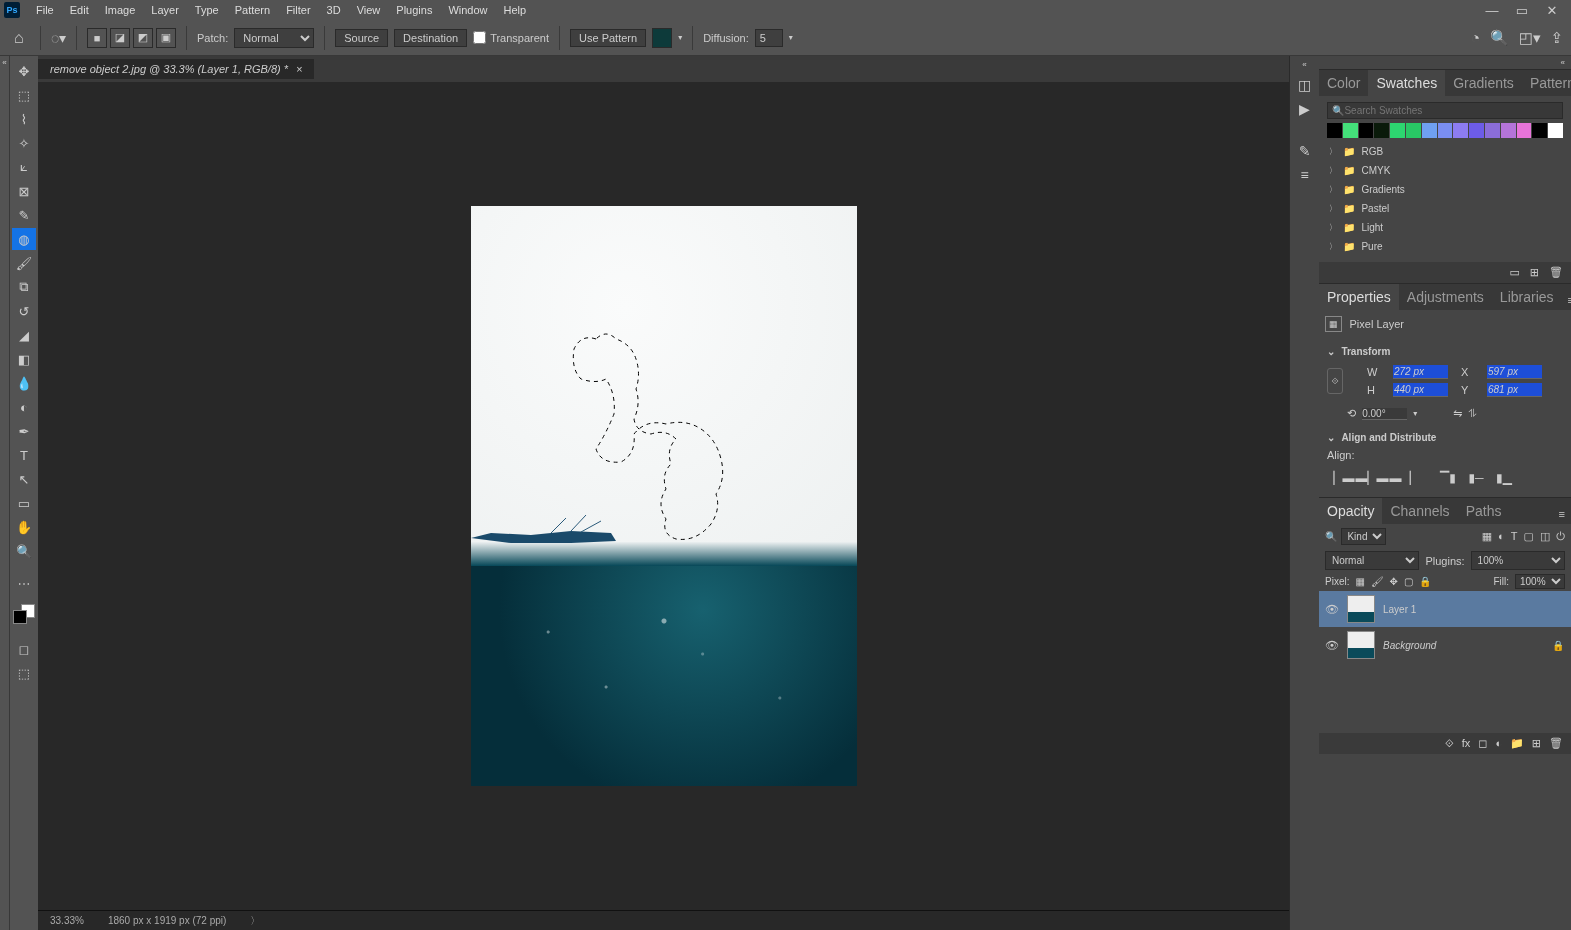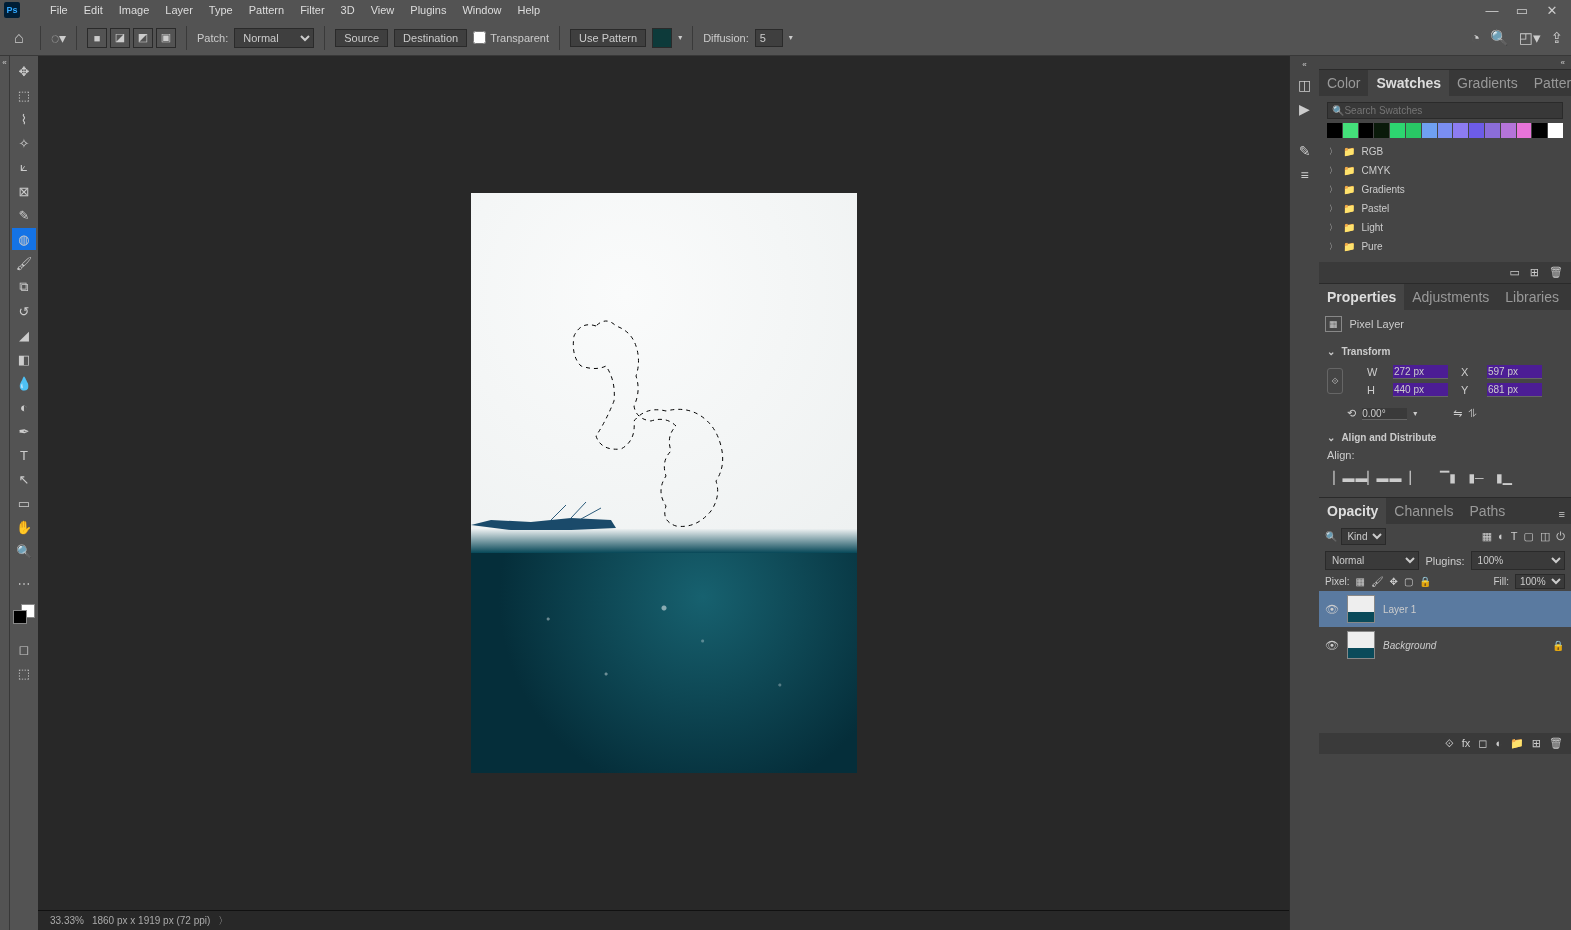--- a/index.html
+++ b/index.html
@@ -1,18 +1,18 @@
 <!DOCTYPE html>
 <html><head>
 <meta charset="utf-8">
 <style>
 * { margin: 0; padding: 0; box-sizing: border-box; font-family: "Segoe UI", Tahoma, sans-serif; }
 body { background: #323232; color: #ccc; width: 1571px; height: 930px; overflow: hidden; font-size: 11px; }
 .menubar { height: 20px; background: #535353; display: flex; align-items: center; padding: 0 4px; }
-.menubar .ps-logo { width: 16px; height: 16px; background: #001e36; color:#31a8ff; display:flex;align-items:center;justify-content:center;font-weight:bold;font-size:9px;border-radius:2px;margin-right:22px;}
+.menubar .ps-logo { width: 16px; height: 16px; background: #001e36; color:#31a8ff; display:flex;align-items:center;justify-content:center;font-weight:bold;font-size:9px;border-radius:2px;margin-right:8px;}
 .menubar span { padding: 0 8px; cursor: default; color:#ddd;}
 .menubar .win-controls { margin-left: auto; display: flex; }
 .menubar .win-controls div { width: 30px; text-align: center; font-size: 13px; color:#ccc;}
 .optionsbar { height: 36px; background: #535353; border-bottom: 1px solid #383838; display: flex; align-items: center; padding: 0 8px; gap: 6px; }
 .optionsbar .btn { background:#3f3f3f; border:1px solid #2a2a2a; padding: 2px 8px; color:#ccc; font-size:11px;}
 .optionsbar .sep { width:1px; height:24px; background:#3a3a3a; margin:0 4px;}
 .optionsbar .home-icon { font-size:16px; padding:0 6px;}
 .optionsbar select { background:#3f3f3f; border:1px solid #2a2a2a; color:#ccc; padding:2px 4px; font-size:11px; width:80px;}
 .optionsbar input[type=text]{background:#3f3f3f;border:1px solid #2a2a2a;color:#ccc;padding:2px 4px;font-size:11px;width:28px;}
 .optionsbar .checkbox-wrap{display:flex;align-items:center;gap:4px;}
@@ -34,47 +34,47 @@
 .doc-tab-bar { height: 26px; background: #3a3a3a; display: flex; align-items: center; }
 .doc-tab { background: #282828; padding: 4px 12px; font-size: 11px; color:#ccc; display:flex; align-items:center; gap:8px; font-style:italic;}
 .canvas-wrap { flex:1; display:flex; align-items:center; justify-content:center; position:relative; overflow:hidden;}
 .canvas { width: 386px; height: 580px; background: linear-gradient(to bottom, #f3f5f5 0%, #eff2f2 50%, #e8edee 58%, #0a4a5a 62%, #083a48 100%); position:relative; }
 .canvas .sky {position:absolute;top:0;left:0;right:0;height:58%;background:radial-gradient(ellipse at 40% 30%, #fafbfb, #eef1f1);}
 .canvas .water{position:absolute;bottom:0;left:0;right:0;height:38%;background:radial-gradient(circle at 60% 20%, #17616f, #052e3a 70%);}
 .canvas .water::after{content:"";position:absolute;inset:0;background-image:radial-gradient(circle at 20% 30%, rgba(255,255,255,.4) 1px, transparent 2px),radial-gradient(circle at 60% 40%, rgba(255,255,255,.3) 1px, transparent 2px),radial-gradient(circle at 80% 60%, rgba(255,255,255,.3) 1px, transparent 2px),radial-gradient(circle at 35% 55%, rgba(255,255,255,.4) 1px, transparent 2px),radial-gradient(circle at 50% 25%, rgba(255,255,255,.5) 2px, transparent 3px);}
 .canvas .boat{position:absolute;left:0;top:53%;width:150px;height:40px;}
 .canvas .selection{position:absolute;border:none;}
 .marching-ants{stroke:#000;stroke-width:1;stroke-dasharray:4 4;fill:none;}
-.status-bar{height:20px;background:#282828;border-top:1px solid #111;display:flex;align-items:center;padding:0 12px;gap:8px;font-size:10px;color:#aaa;}
+.status-bar{height:20px;background:#282828;border-top:1px solid #111;display:flex;align-items:center;padding:0 12px;gap:24px;font-size:10px;color:#aaa;}
 
 .mid-panels{width:30px;background:#454545;border-left:1px solid #2a2a2a;display:flex;flex-direction:column;align-items:center;padding-top:4px;gap:8px;}
 .mid-panels div{font-size:14px;}
 
 .right-panels { width: 252px; background: #454545; display: flex; flex-direction: column; }
 .panel-group{border-top:1px solid #2a2a2a;}
 .panel-tabs { display: flex; background: #383838; height:26px;align-items:flex-end;}
 .panel-tab { padding: 5px 8px; font-size: 14px; color:#999; cursor:default;}
-.panel-tab.active { background:#454545; color:#ddd;font-weight:bold;}
+.panel-tab.active { background:#454545; color:#ddd;}
 .panel-menu-icon{margin-left:auto;padding:4px 6px;font-size:11px;}
 .panel-body { padding: 6px 8px; font-size: 10px; }
 
 .swatch-search{display:flex;align-items:center;background:#383838;border:1px solid #2a2a2a;padding:2px 4px;}
 .swatch-search input{background:transparent;border:none;color:#ccc;flex:1;outline:none;font-size:10px;}
 .swatch-row{display:flex;gap:1px;margin:4px 0;}
 .swatch-row .sw{width:15px;height:15px;}
 .swatch-folders{max-height:135px;overflow:hidden;}
 .swatch-folder{display:flex;align-items:center;gap:6px;padding:4px 2px;}
 .swatch-folder .chev{font-size:8px;}
 .swatch-icons-bottom{display:flex;justify-content:flex-end;gap:10px;padding:4px 8px;background:#3a3a3a;font-size:11px;}
 
 .prop-header{display:flex;align-items:center;gap:8px;padding:6px;}
 .prop-section{padding:4px 8px;}
 .prop-section-title{display:flex;align-items:center;gap:6px;font-weight:bold;margin:4px 0;font-size:10px;}
 .prop-grid{display:grid;grid-template-columns:18px 60px 18px 60px;gap:4px 8px;align-items:center;margin:4px 0 4px 20px;}
-.prop-grid input{background:#4c1d95;border:none;border-bottom:1px solid #666;color:#ccc;width:55px;font-size:10px;padding:1px;}
+.prop-grid input{background:#1d4ed8;border:none;border-bottom:1px solid #666;color:#ccc;width:55px;font-size:10px;padding:1px;font-style:italic;}
 .prop-angle{display:flex;align-items:center;gap:6px;margin:6px 0 0 20px;}
 .align-row{display:flex;gap:10px;padding:6px 8px;}
 .align-btn{width:18px;height:18px;display:flex;align-items:center;justify-content:center;font-size:12px;}
 
 .layers-controls{padding:4px 6px;display:flex;align-items:center;gap:4px;font-size:10px;}
 .layers-controls select{background:#3a3a3a;border:1px solid #2a2a2a;color:#ccc;font-size:10px;padding:1px;}
 .filter-icons{display:flex;gap:6px;margin-left:auto;font-size:11px;}
 .layers-blend{padding:2px 6px;display:flex;gap:6px;align-items:center;}
 .layers-blend select{flex:1;background:#3a3a3a;border:1px solid #2a2a2a;color:#ccc;font-size:10px;padding:2px;}
 .layers-lock{padding:2px 6px;display:flex;gap:6px;align-items:center;font-size:10px;}
@@ -181,20 +181,26 @@
     <div class="fgbg">
       <div class="bg"></div>
       <div class="fg"></div>
     </div>
     <div style="height:8px;"></div>
     <div class="tool">◻</div>
     <div class="tool">⬚</div>
   </div>
 
   <div class="doc-area">
+    <div class="doc-tab-bar">
+      <div class="doc-tab">
+        <span>remove object 2.jpg @ 33.3% (Layer 1, RGB/8) *</span>
+        <span>×</span>
+      </div>
+    </div>
     <div class="canvas-wrap">
       <div class="canvas">
         <div class="sky"></div>
         <div class="water"></div>
         <svg class="boat" viewBox="0 0 150 40">
           <path d="M0 25 L20 20 L60 22 L100 18 L140 20 L145 28 L100 30 L40 30 Z" fill="#1a4a6a"></path>
           <line x1="80" y1="20" x2="95" y2="5" stroke="#2a5a7a" stroke-width="1"></line>
           <line x1="100" y1="18" x2="115" y2="2" stroke="#2a5a7a" stroke-width="1"></line>
           <line x1="110" y1="19" x2="130" y2="8" stroke="#2a5a7a" stroke-width="1"></line>
         </svg>

